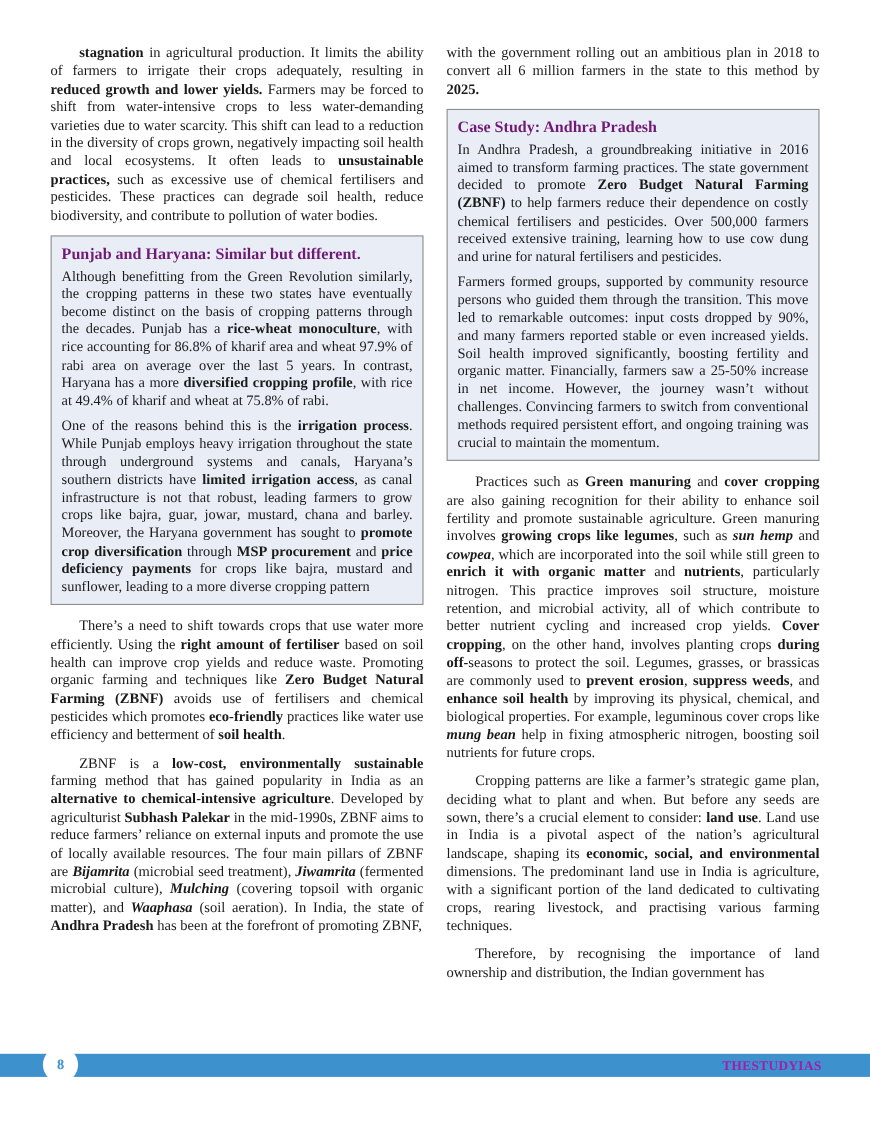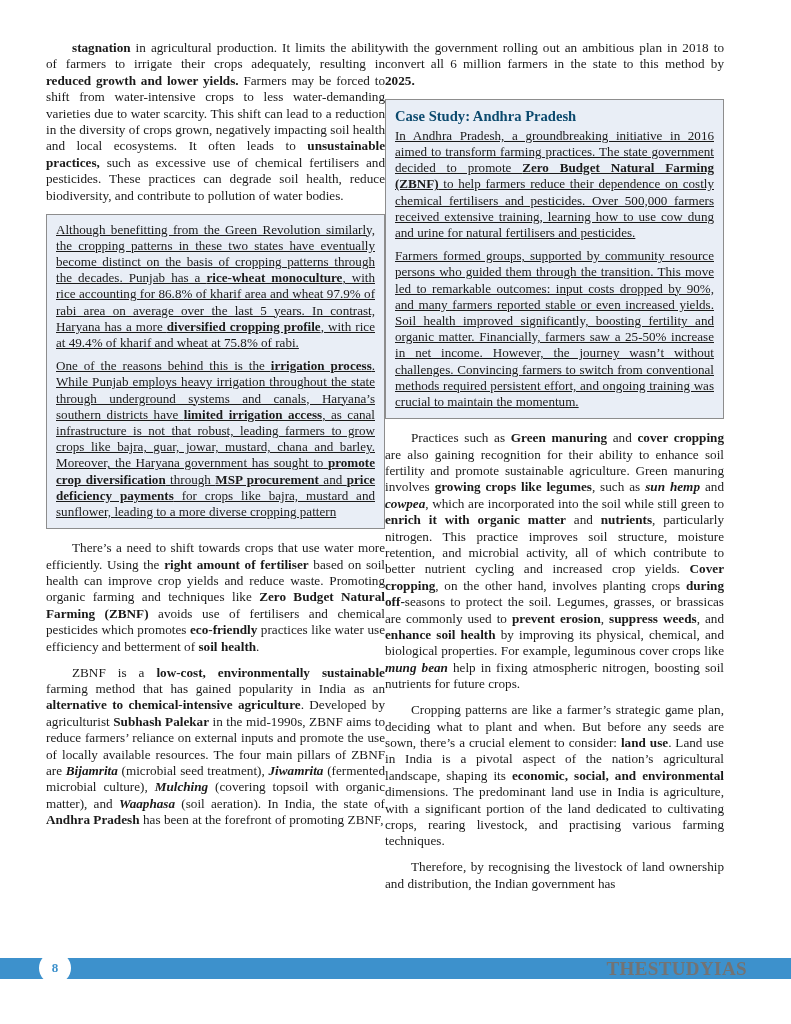--- a/index.html
+++ b/index.html
@@ -24,20 +24,21 @@
     background: #ffffff;
   }
 
   .columns {
     position: absolute;
     left: 46px;
     top: 40px;
     width: 700px;
     height: 900px;
     display: flex;
+    gap: 21px;
   }
 
   .col {
     width: 339px;
     flex: 0 0 339px;
   }
 
   p.body-par {
     margin: 0 0 9.5px 0;
     font-size: 13.2px;
@@ -52,56 +53,55 @@
   p.body-par:last-child { margin-bottom: 0; }
 
   .callout {
     border: 1px solid #8d8d8d;
     background: #e9eef6;
     padding: 7px 9px 8px 9px;
     margin: 4px 0 11px 0;
     box-sizing: border-box;
   }
   .callout .callout-title {
-    color: #0c4a6e;
+    color: #701a75;
     font-weight: bold;
     font-size: 14.6px;
     line-height: 18px;
     margin: 0 0 3px 0;
     text-indent: 0;
     text-align: left;
   }
   .callout p.cp {
     margin: 0 0 7px 0;
     font-size: 13.1px;
     line-height: 16.2px;
     text-align: justify;
     text-indent: 0;
-    text-decoration: underline;
   }
   .callout p.cp:last-child { margin-bottom: 0; }
 
   b, strong { font-weight: bold; }
   i, em { }
 
   .footer-bar {
     position: absolute;
     left: 0;
     top: 958px;
     width: 791px;
     height: 21px;
     background: #3d91cc;
   }
   .footer-brand {
     position: absolute;
     right: 44px;
     top: 960px;
-    color: #737373;
+    color: #a21caf;
     font-weight: bold;
-    font-size: 19px;
+    font-size: 12px;
     letter-spacing: 0.4px;
     line-height: 18px;
   }
   .page-badge {
     position: absolute;
     left: 39px;
     top: 952px;
     width: 32px;
     height: 32px;
     border-radius: 50%;
@@ -119,20 +119,21 @@
 
 <div class="page">
 
   <div class="columns">
 
     <div class="col">
 
       <p class="body-par"><b>stagnation</b> in agricultural production. It limits the ability of farmers to irrigate their crops adequately, resulting in <b>reduced growth and lower yields.</b> Farmers may be forced to shift from water-intensive crops to less water-demanding varieties due to water scarcity. This shift can lead to a reduction in the diversity of crops grown, negatively impacting soil health and local ecosystems. It often leads to <b>unsustainable practices,</b> such as excessive use of chemical fertilisers and pesticides. These practices can degrade soil health, reduce biodiversity, and contribute to pollution of water bodies.</p>
 
       <div class="callout">
+        <div class="callout-title">Punjab and Haryana: Similar but different.</div>
         <p class="cp">Although benefitting from the Green Revolution similarly, the cropping patterns in these two states have eventually become distinct on the basis of cropping patterns through the decades. Punjab has a <b>rice-wheat monoculture</b>, with rice accounting for 86.8% of kharif area and wheat 97.9% of rabi area on average over the last 5 years. In contrast, Haryana has a more <b>diversified cropping profile</b>, with rice at 49.4% of kharif and wheat at 75.8% of rabi.</p>
         <p class="cp">One of the reasons behind this is the <b>irrigation process</b>. While Punjab employs heavy irrigation throughout the state through underground systems and canals, Haryana’s southern districts have <b>limited irrigation access</b>, as canal infrastructure is not that robust, leading farmers to grow crops like bajra, guar, jowar, mustard, chana and barley. Moreover, the Haryana government has sought to <b>promote crop diversification</b> through <b>MSP procurement</b> and <b>price deficiency payments</b> for crops like bajra, mustard and sunflower, leading to a more diverse cropping pattern</p>
       </div>
 
       <p class="body-par">There’s a need to shift towards crops that use water more efficiently. Using the <b>right amount of fertiliser</b> based on soil health can improve crop yields and reduce waste. Promoting organic farming and techniques like <b>Zero Budget Natural Farming (ZBNF)</b> avoids use of fertilisers and chemical pesticides which promotes <b>eco-friendly</b> practices like water use efficiency and betterment of <b>soil health</b>.</p>
 
       <p class="body-par">ZBNF is a <b>low-cost, environmentally sustainable</b> farming method that has gained popularity in India as an <b>alternative to chemical-intensive agriculture</b>. Developed by agriculturist <b>Subhash Palekar</b> in the mid-1990s, ZBNF aims to reduce farmers’ reliance on external inputs and promote the use of locally available resources. The four main pillars of ZBNF are <i><b>Bijamrita</b></i> (microbial seed treatment), <i><b>Jiwamrita</b></i> (fermented microbial culture), <i><b>Mulching</b></i> (covering topsoil with organic matter), and <i><b>Waaphasa</b></i> (soil aeration). In India, the state of <b>Andhra Pradesh</b> has been at the forefront of promoting ZBNF,</p>
 
     </div>
 
@@ -143,21 +144,21 @@
       <div class="callout">
         <div class="callout-title">Case Study: Andhra Pradesh</div>
         <p class="cp">In Andhra Pradesh, a groundbreaking initiative in 2016 aimed to transform farming practices. The state government decided to promote <b>Zero Budget Natural Farming (ZBNF)</b> to help farmers reduce their dependence on costly chemical fertilisers and pesticides. Over 500,000 farmers received extensive training, learning how to use cow dung and urine for natural fertilisers and pesticides.</p>
         <p class="cp">Farmers formed groups, supported by community resource persons who guided them through the transition. This move led to remarkable outcomes: input costs dropped by 90%, and many farmers reported stable or even increased yields. Soil health improved significantly, boosting fertility and organic matter. Financially, farmers saw a 25-50% increase in net income. However, the journey wasn’t without challenges. Convincing farmers to switch from conventional methods required persistent effort, and ongoing training was crucial to maintain the momentum.</p>
       </div>
 
       <p class="body-par">Practices such as <b>Green manuring</b> and <b>cover cropping</b> are also gaining recognition for their ability to enhance soil fertility and promote sustainable agriculture. Green manuring involves <b>growing crops like legumes</b>, such as <i><b>sun hemp</b></i> and <i><b>cowpea</b></i>, which are incorporated into the soil while still green to <b>enrich it with organic matter</b> and <b>nutrients</b>, particularly nitrogen. This practice improves soil structure, moisture retention, and microbial activity, all of which contribute to better nutrient cycling and increased crop yields. <b>Cover cropping</b>, on the other hand, involves planting crops <b>during off-</b>seasons to protect the soil. Legumes, grasses, or brassicas are commonly used to <b>prevent erosion</b>, <b>suppress weeds</b>, and <b>enhance soil health</b> by improving its physical, chemical, and biological properties. For example, leguminous cover crops like <i><b>mung bean</b></i> help in fixing atmospheric nitrogen, boosting soil nutrients for future crops.</p>
 
       <p class="body-par">Cropping patterns are like a farmer’s strategic game plan, deciding what to plant and when. But before any seeds are sown, there’s a crucial element to consider: <b>land use</b>. Land use in India is a pivotal aspect of the nation’s agricultural landscape, shaping its <b>economic, social, and environmental</b> dimensions. The predominant land use in India is agriculture, with a significant portion of the land dedicated to cultivating crops, rearing livestock, and practising various farming techniques.</p>
 
-      <p class="body-par">Therefore, by recognising the livestock of land ownership and distribution, the Indian government has</p>
+      <p class="body-par">Therefore, by recognising the importance of land ownership and distribution, the Indian government has</p>
 
     </div>
 
   </div>
 
   <div class="footer-bar"></div>
   <div class="footer-brand">THESTUDYIAS</div>
   <div class="page-badge">8</div>
 
 </div>

